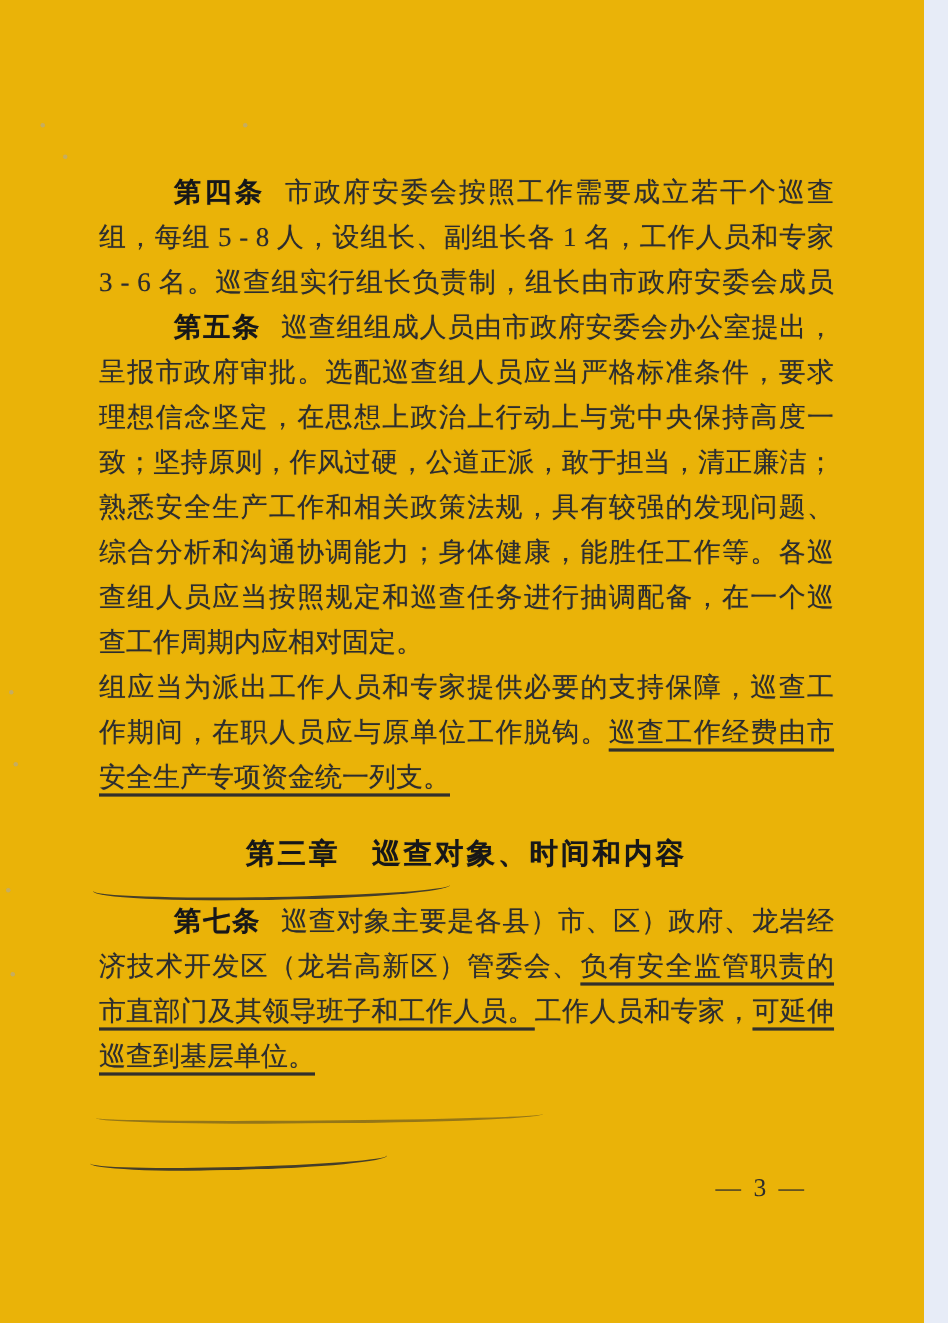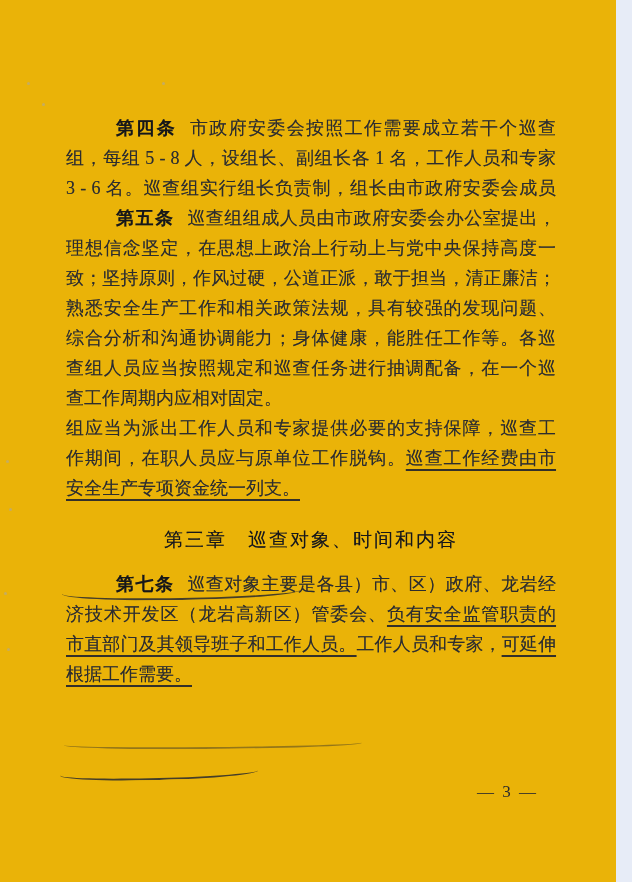--- a/index.html
+++ b/index.html
@@ -35,21 +35,21 @@
     margin-right:13px;
     letter-spacing:1px;
   }
   .u{
     text-decoration:underline;
     text-decoration-thickness:2px;
     text-underline-offset:5px;
     text-decoration-color:rgba(42,42,42,0.9);
   }
   .chapter{
-    font-weight:normal;
+    font-weight:bold;
     color:#171717;
     text-align:center;
     text-align-last:center;
     font-size:19px;
     letter-spacing:2px;
     margin:22px 0 14px 0;
     height:30px;
   }
   .pagenum{
     position:absolute;
@@ -86,37 +86,38 @@
 
 <div class="page">
 
   <div class="content">
 
     <div class="ln indent"><span class="lbl">第四条</span><span>市政府安委会按照工作需要成立若干个巡查</span></div>
     <div class="ln"><span>组，每组 5 - 8 人，设组长、副组长各 1 名，工作人员和专家</span></div>
     <div class="ln"><span>3 - 6 名。巡查组实行组长负责制，组长由市政府安委会成员</span></div>
 
     <div class="ln indent"><span class="lbl">第五条</span><span>巡查组组成人员由市政府安委会办公室提出，</span></div>
+    <div class="ln"><span>呈报市政府审批。选配巡查组人员应当严格标准条件，要求</span></div>
     <div class="ln"><span>理想信念坚定，在思想上政治上行动上与党中央保持高度一</span></div>
     <div class="ln"><span>致；坚持原则，作风过硬，公道正派，敢于担当，清正廉洁；</span></div>
     <div class="ln"><span>熟悉安全生产工作和相关政策法规，具有较强的发现问题、</span></div>
     <div class="ln"><span>综合分析和沟通协调能力；身体健康，能胜任工作等。各巡</span></div>
     <div class="ln"><span>查组人员应当按照规定和巡查任务进行抽调配备，在一个巡</span></div>
     <div class="ln short"><span>查工作周期内应相对固定。</span></div>
 
     <div class="ln"><span>组应当为派出工作人员和专家提供必要的支持保障，巡查工</span></div>
     <div class="ln"><span>作期间，在职人员应与原单位工作脱钩。</span><span class="u">巡查工作经费由市</span></div>
     <div class="ln short"><span class="u">安全生产专项资金统一列支。</span></div>
 
     <div class="chapter">第三章　巡查对象、时间和内容</div>
 
     <div class="ln indent"><span class="lbl">第七条</span><span>巡查对象主要是各县）市、区）政府、龙岩经</span></div>
     <div class="ln"><span>济技术开发区（龙岩高新区）管委会、</span><span class="u">负有安全监管职责的</span></div>
     <div class="ln"><span class="u">市直部门及其领导班子和工作人员。</span><span>工作人员和专家，</span><span class="u">可延伸</span></div>
-    <div class="ln short"><span class="u">根据工作需要。</span></div>
+    <div class="ln short"><span class="u">巡查到基层单位。</span></div>
 
   </div>
 
   <div class="pagenum">— 3 —</div>
 
   <div class="pen-stroke stroke-a"></div>
   <div class="pen-stroke stroke-c"></div>
   <div class="pen-stroke stroke-b"></div>
 
   <div class="edge-strip"></div>

